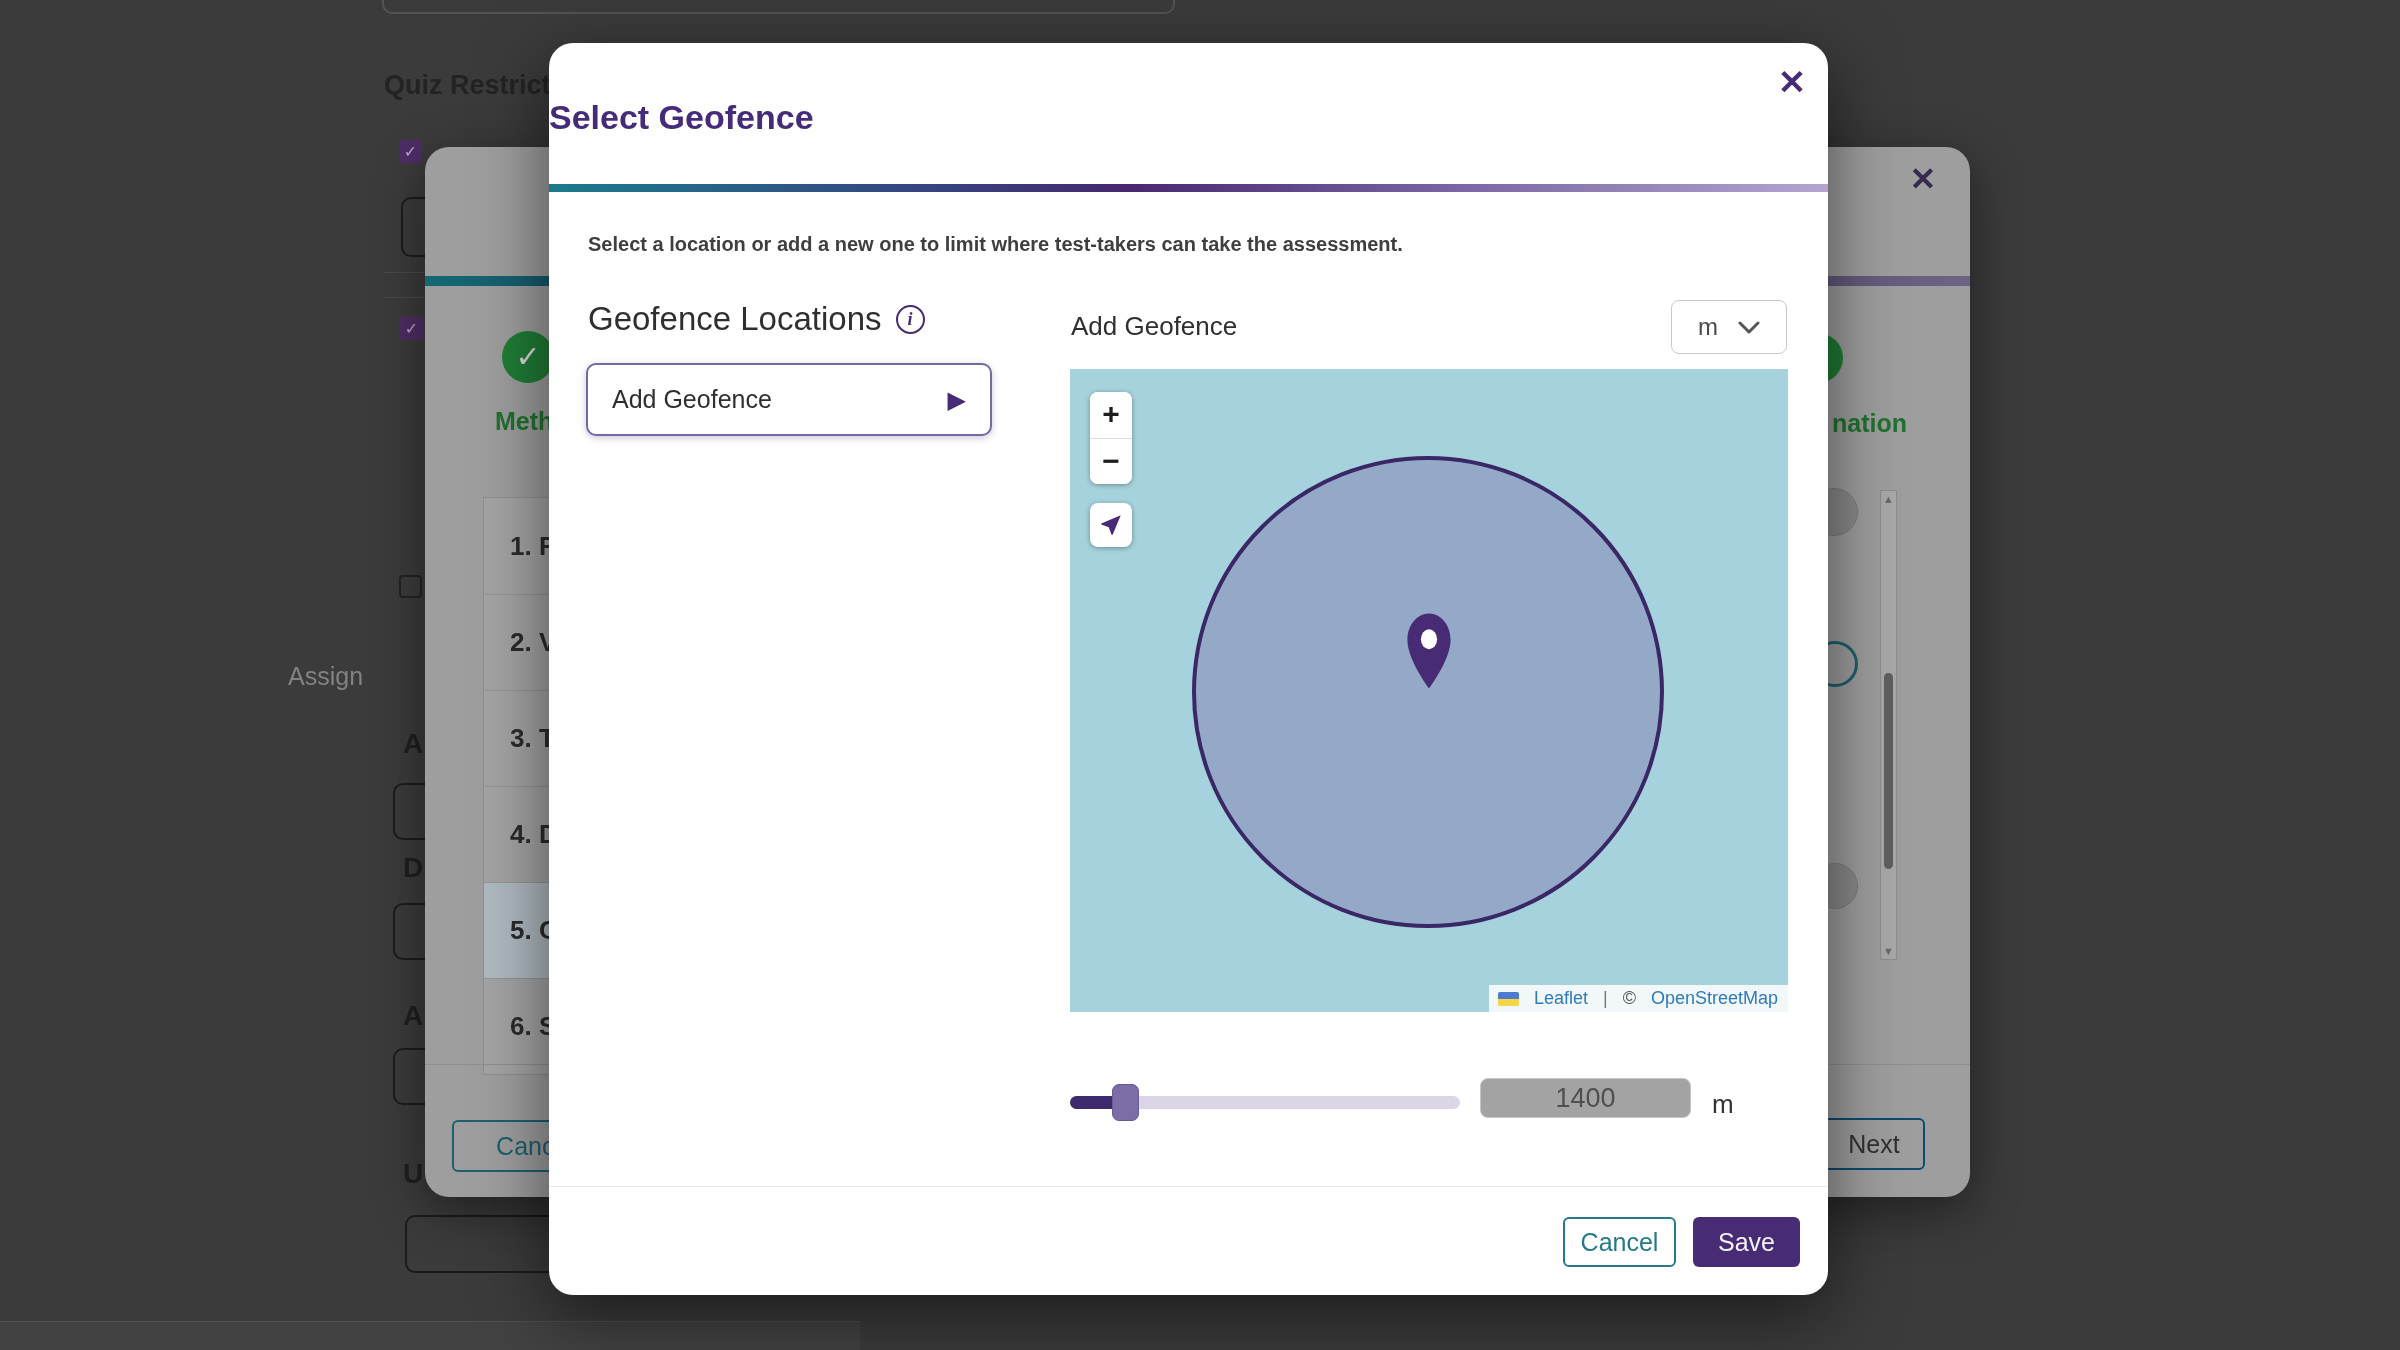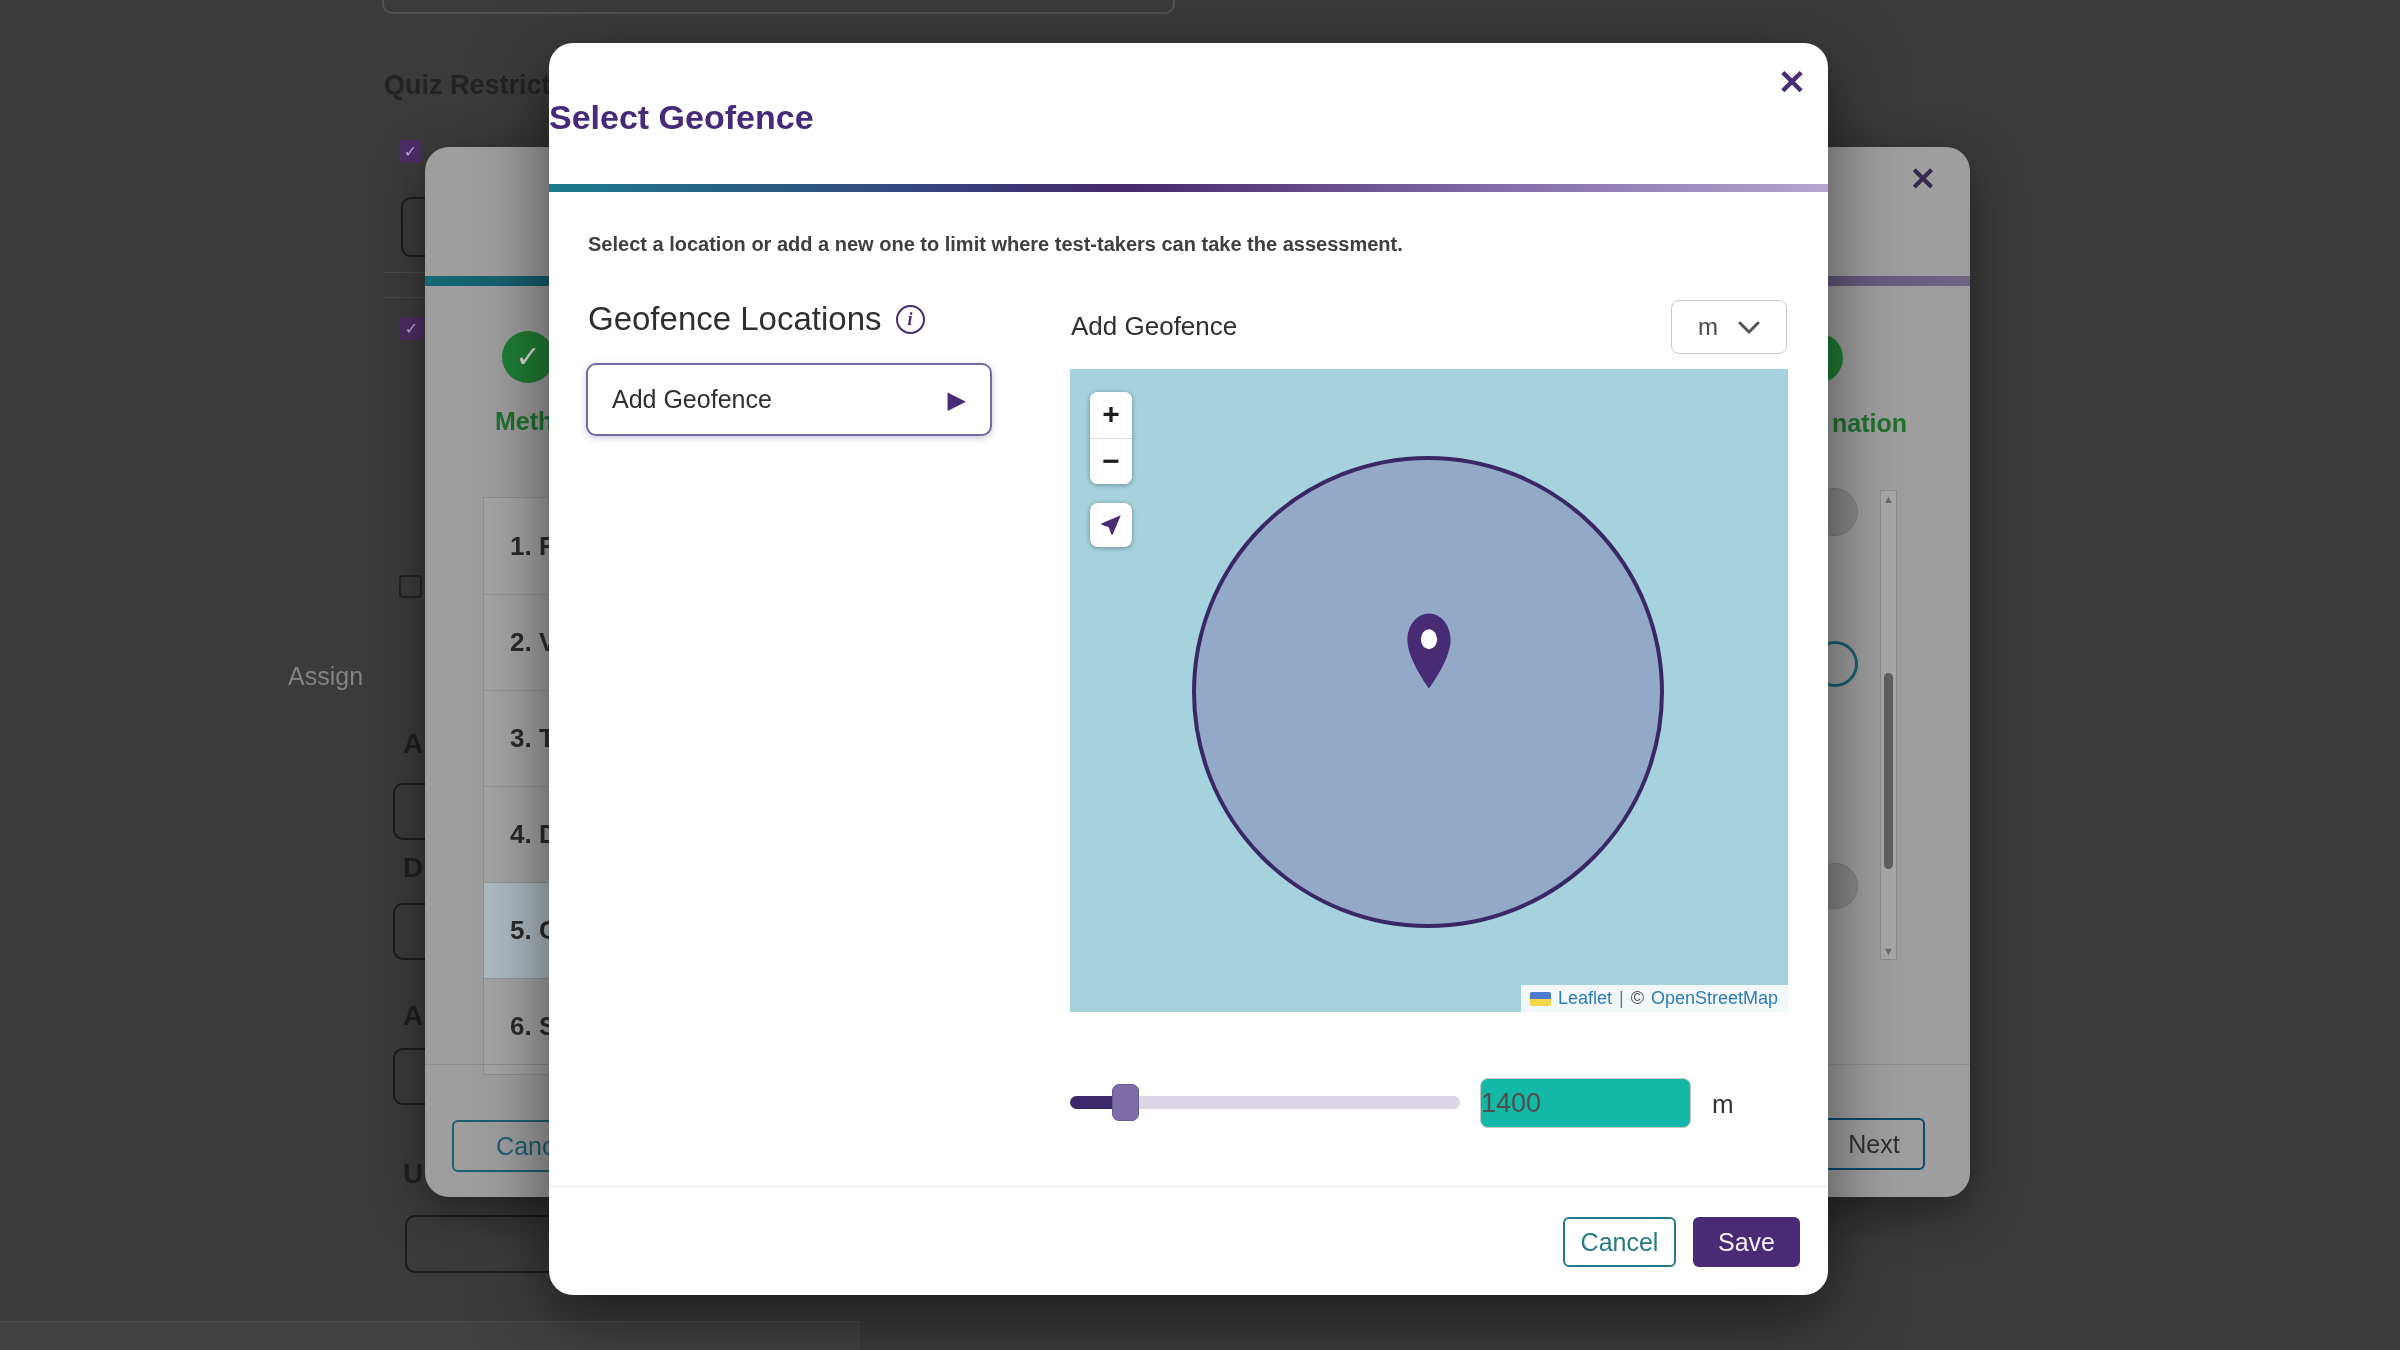--- a/index.html
+++ b/index.html
@@ -54,33 +54,33 @@
   .gm-right-heading { left:522px; top:268px; font-size:26px; color:#2f2f2f; }
   .gm-unit-dd { left:1122px; top:257px; width:116px; height:54px; border:1.5px solid #c9c9c9; border-radius:8px; background:#fff; display:flex; align-items:center; justify-content:center; gap:20px; cursor:pointer; }
   .gm-unit-dd .val { font-size:24px; color:#4a4a4a; }
 
   .gm-map { left:521px; top:326px; width:718px; height:643px; background:#a5d2dd; overflow:hidden; cursor:grab; }
   .gm-fence { left:122px; top:87px; width:472px; height:472px; border-radius:50%; background:#94a9c7; border:4px solid #3a2766; }
   .gm-zoomctl { left:20px; top:23px; width:42px; background:#fff; border-radius:8px; box-shadow:0 1px 5px rgba(0,0,0,.35); overflow:hidden; }
   .gm-zoombtn { width:42px; height:46px; font-size:30px; font-weight:bold; color:#1d1d1d; text-align:center; line-height:44px; cursor:pointer; background:#fff; }
   .gm-zoombtn + .gm-zoombtn { border-top:1px solid #ddd; }
   .gm-locate { left:20px; top:134px; width:42px; height:44px; background:#fff; border-radius:8px; box-shadow:0 1px 5px rgba(0,0,0,.35); display:flex; align-items:center; justify-content:center; cursor:pointer; }
-  .gm-attrib { right:0; bottom:0; height:27px; background:rgba(255,255,255,.85); display:flex; align-items:center; gap:7px; padding:0 10px 0 9px; font-size:18px; }
+  .gm-attrib { right:0; bottom:0; height:27px; background:rgba(255,255,255,.85); display:flex; align-items:center; gap:15px; padding:0 10px 0 9px; font-size:18px; }
   .gm-attrib .flag { width:21px; height:14px; border-radius:2px; overflow:hidden; display:inline-block; }
   .gm-attrib .flag .b { display:block; width:100%; height:7px; background:#4e7ad1; }
   .gm-attrib .flag .y { display:block; width:100%; height:7px; background:#f5d64b; }
   .gm-attrib .lnk { color:#2e7cb8; cursor:pointer; }
   .gm-attrib .sep { color:#777; }
   .gm-attrib .cop { color:#555; }
 
   .gm-radius-tip { left:522px; top:989px; font-size:25px; color:#333; }
   .gm-slider { left:521px; top:1053px; width:390px; height:13px; border-radius:7px; background:#dcd5e6; cursor:pointer; }
   .gm-slider .fill { position:absolute; left:0; top:0; width:60px; height:13px; border-radius:7px 0 0 7px; background:#3d2a6d; }
   .gm-slider .handle { position:absolute; left:42px; top:-12px; width:27px; height:37px; border-radius:7px; background:#7c6da6; border:1px solid #695a99; cursor:grab; }
-  .gm-radius-input { left:931px; top:1035px; width:211px; height:50px; border:1.5px solid #c5c5c5; border-radius:8px; font-size:27px; color:#4f4f4f; font-family:"Liberation Sans",sans-serif; background:#14b8a6; }
+  .gm-radius-input { left:931px; top:1035px; width:211px; height:40px; border:1.5px solid #c5c5c5; border-radius:8px; font-size:27px; color:#4f4f4f; text-align:center; font-family:"Liberation Sans",sans-serif; background:#a3a3a3; }
   .gm-unit-label { left:1163px; top:1046px; font-size:26px; color:#333; }
   .gm-footer-divider { left:0; top:1143px; width:100%; height:1px; background:#e8e8e8; }
   .gm-btn { height:50px; border-radius:6px; font-size:25px; display:flex; align-items:center; justify-content:center; cursor:pointer; }
   .gm-cancel { left:1014px; top:1174px; width:113px; background:#fff; border:2px solid #26798a; color:#26798a; }
   .gm-save { left:1144px; top:1174px; width:107px; background:#472b74; color:#f4f1f8; }
 </style>
 </head>
 <body>
 
 <div id="stage">

